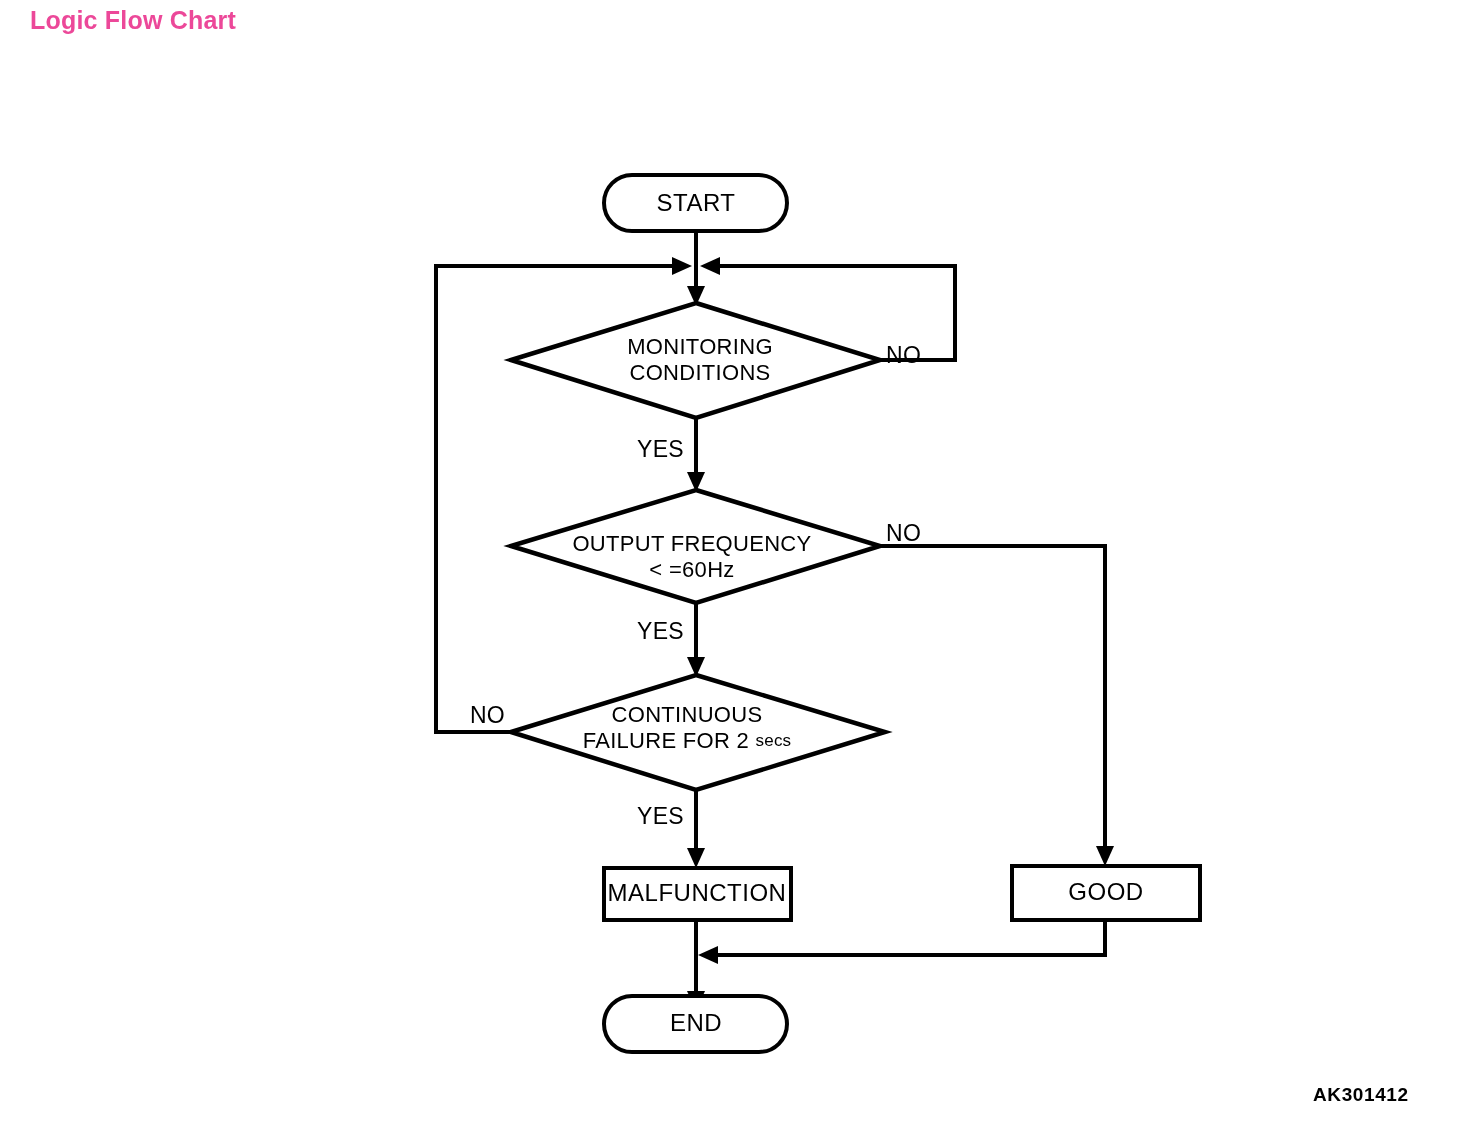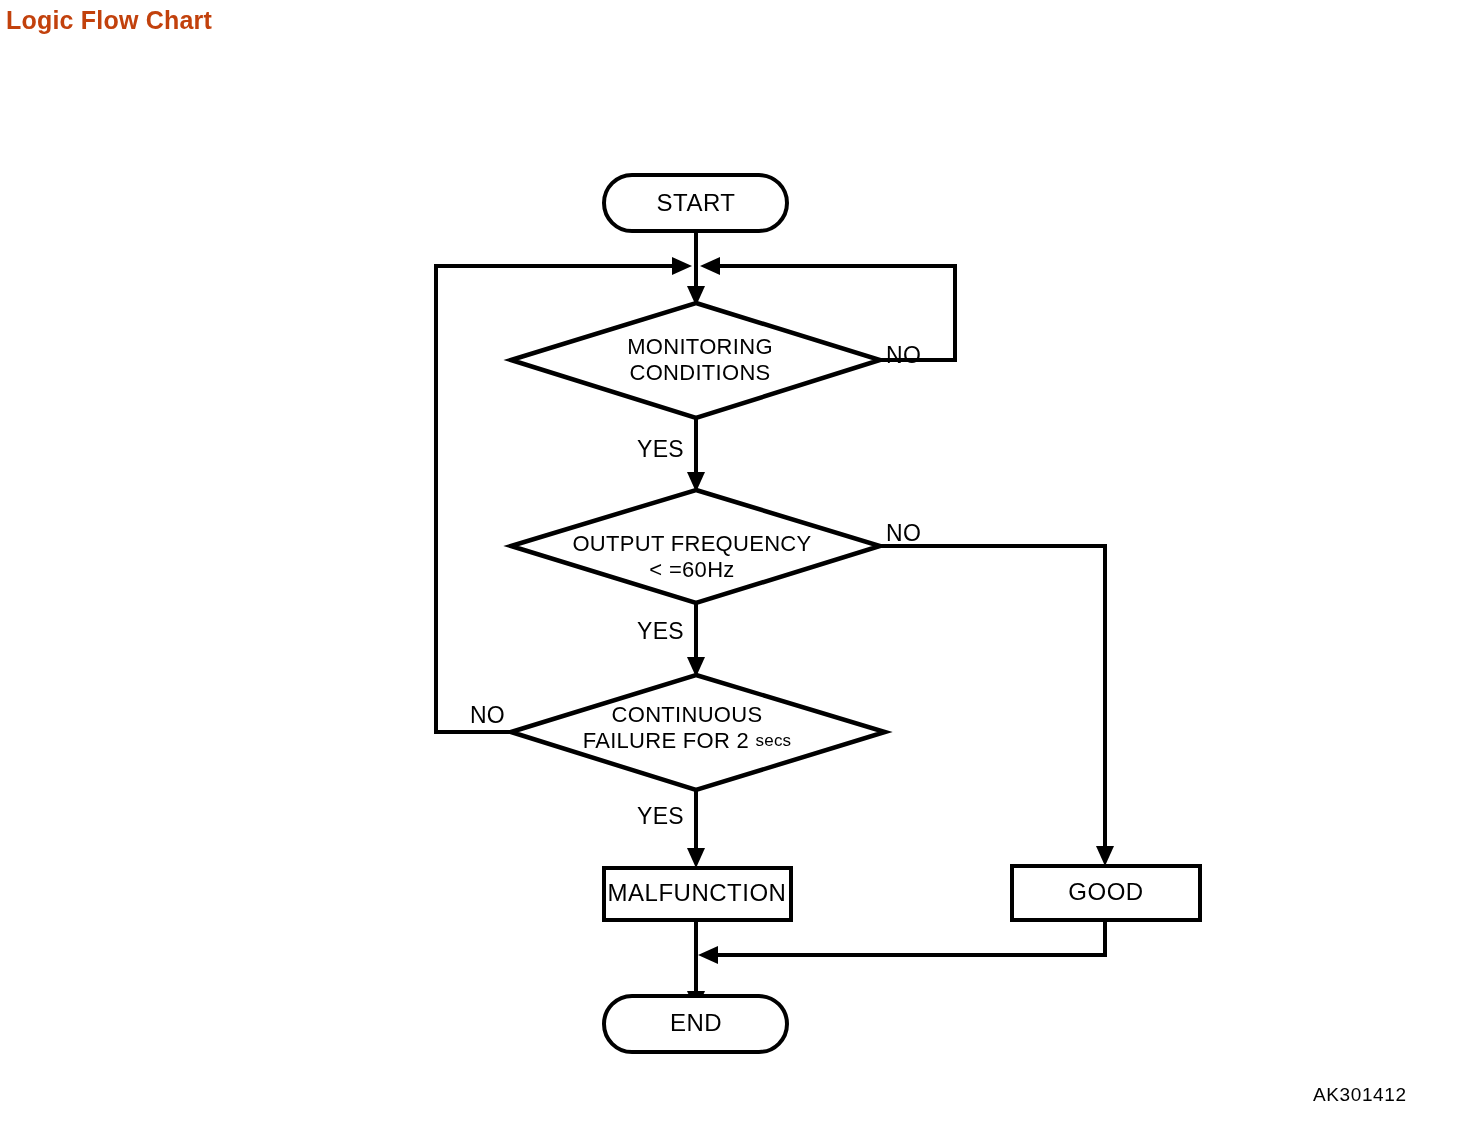--- a/index.html
+++ b/index.html
@@ -10,34 +10,34 @@
   body {
     width: 1472px;
     height: 1138px;
     position: relative;
     font-family: "Liberation Sans", sans-serif;
     color: #000000;
     overflow: hidden;
   }
   #page-title {
     position: absolute;
-    left: 6px;
+    left: 30px;
     top: 6px;
     font-size: 25px;
     font-weight: bold;
     letter-spacing: 0.2px;
-    color: #c2410c;
+    color: #ec4899;
     white-space: nowrap;
   }
   #watermark {
     position: absolute;
     left: 1313px;
     top: 1084px;
     font-size: 19px;
-    font-weight: normal;
+    font-weight: bold;
     letter-spacing: 0.6px;
     color: #000000;
     white-space: nowrap;
   }
   #flow-svg {
     position: absolute;
     left: 0;
     top: 0;
     width: 1472px;
     height: 1138px;

